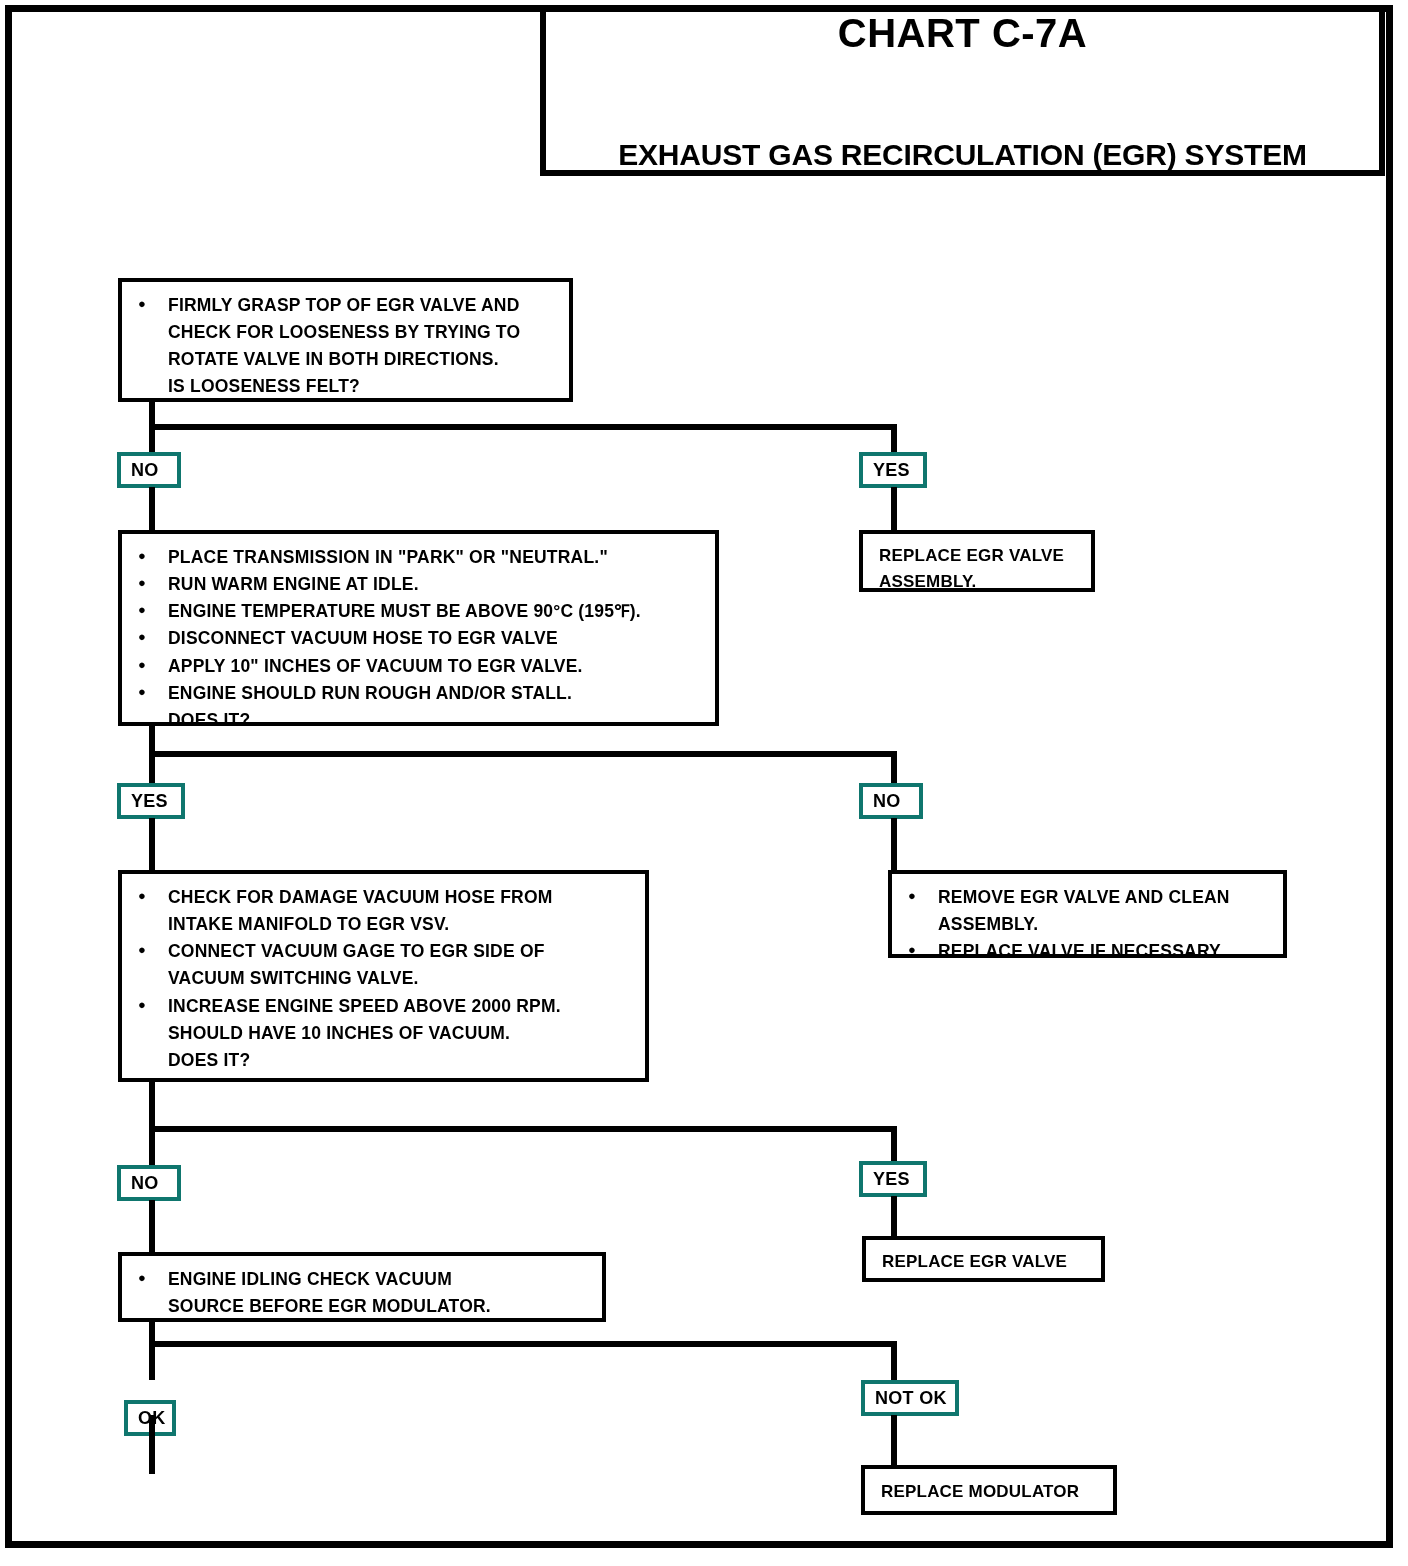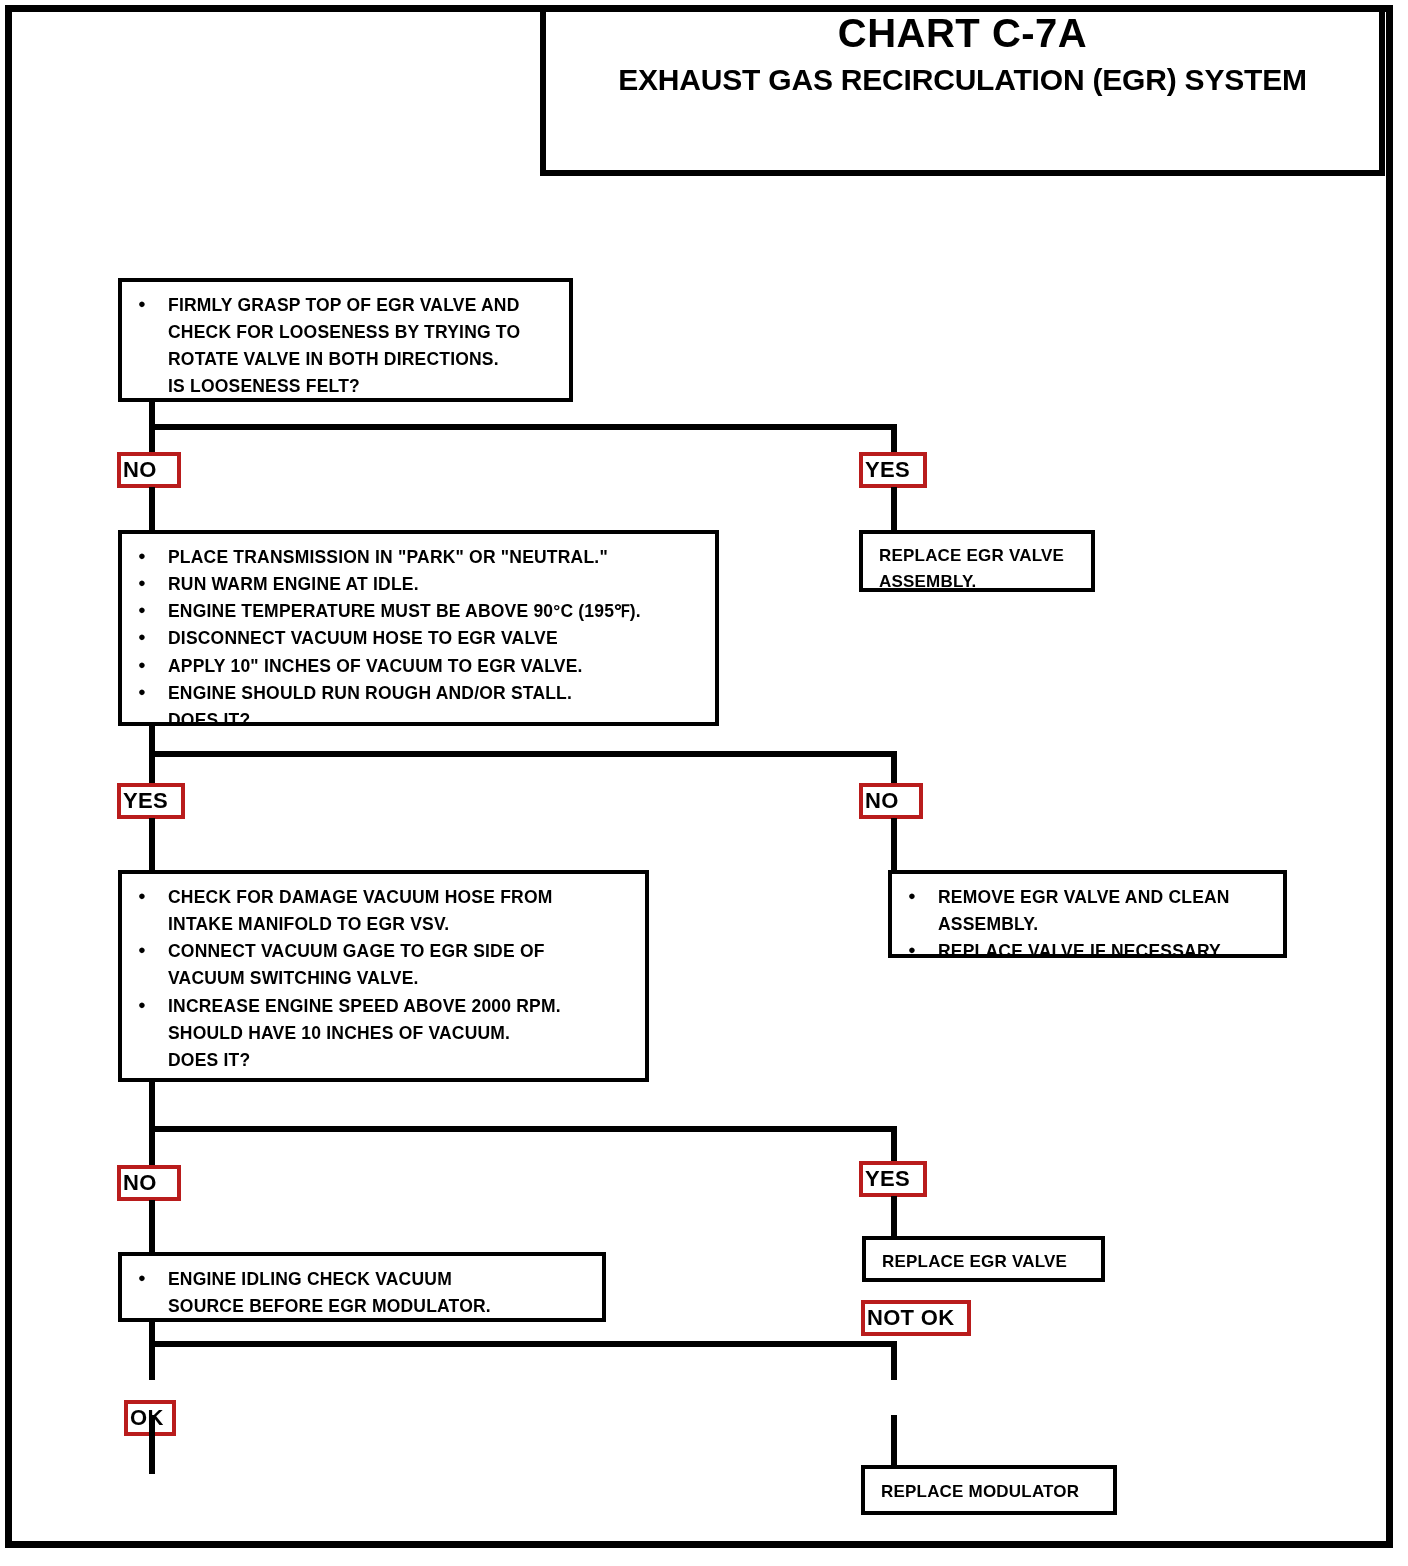--- a/index.html
+++ b/index.html
@@ -35,21 +35,21 @@
     left: 540px;
     top: 6px;
     width: 845px;
     height: 170px;
     border: 6px solid #000;
     box-sizing: border-box;
     background: #fff;
     display: flex;
     flex-direction: column;
     align-items: center;
-    justify-content: flex-start;
+    justify-content: space-between;
   }
   .title-main {
     font-size: 40px;
     font-weight: bold;
     letter-spacing: 0.5px;
     color: #000;
     line-height: 1.05;
     margin-bottom: 10px;
   }
   .title-sub {
@@ -104,28 +104,28 @@
     padding-left: 8px;
   }
   .node .plain.spaced {
     letter-spacing: 1.6px;
     padding-left: 12px;
   }
 
   
   .chip {
     position: absolute;
-    border: 4px solid #b91c1c;
+    border: 4px solid #0f766e;
     box-sizing: border-box;
     background: #fff;
     display: flex;
     align-items: center;
     justify-content: flex-start;
-    padding-left: 2px;
-    font-size: 22px;
+    padding-left: 10px;
+    font-size: 18px;
     font-weight: bold;
     letter-spacing: 0.3px;
     color: #000;
     height: 36px;
   }
 
   
   .vline {
     position: absolute;
     background: #000;
@@ -238,21 +238,21 @@
 SOURCE BEFORE EGR MODULATOR.</li>
     </ul>
   </div>
 
   <div class="vline" style="left:149px; top:1320px; height:28px;"></div>
   <div class="hline" style="left:149px; top:1341px; width:748px;"></div>
   <div class="vline" style="left:149px; top:1341px; height:39px;"></div>
   <div class="vline" style="left:891px; top:1341px; height:39px;"></div>
 
   <div class="chip" style="left:124px; top:1380px; width:52px;margin-top:20px;">OK</div>
-  <div class="chip" style="left:861px; top:1300px; width:110px;">NOT OK</div>
+  <div class="chip" style="left:861px; top:1380px; width:98px;">NOT OK</div>
 
   <div class="vline" style="left:149px; top:1415px; height:59px;"></div>
   <div class="vline" style="left:891px; top:1415px; height:59px;"></div>
 
 
   <div class="node" style="left:861px; top:1465px; width:256px; height:50px; padding-top:10px;">
     <div class="plain">REPLACE MODULATOR</div>
   </div>
 
 </div>

